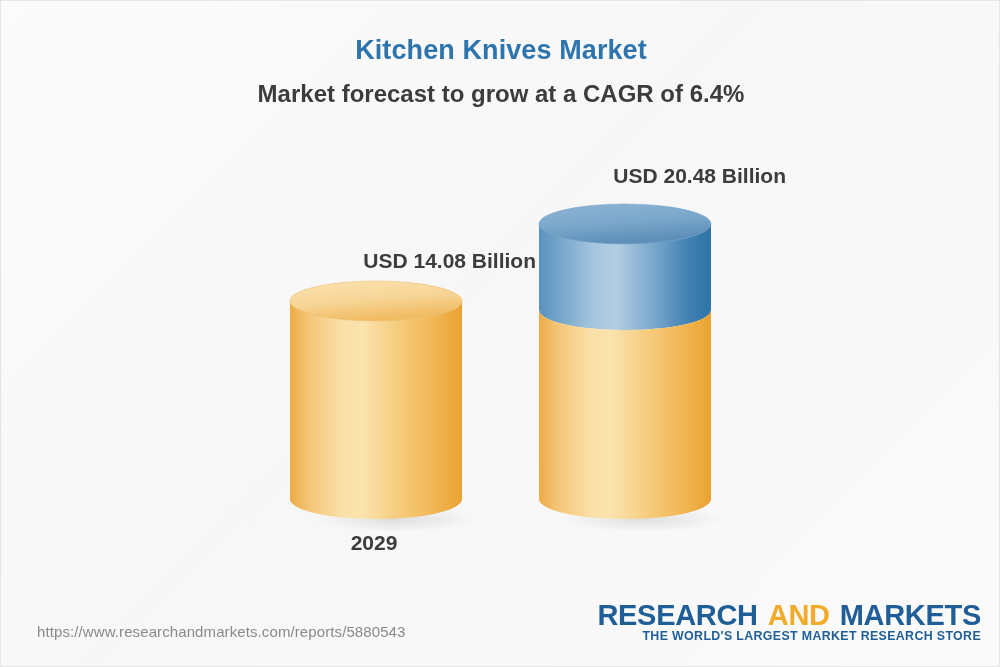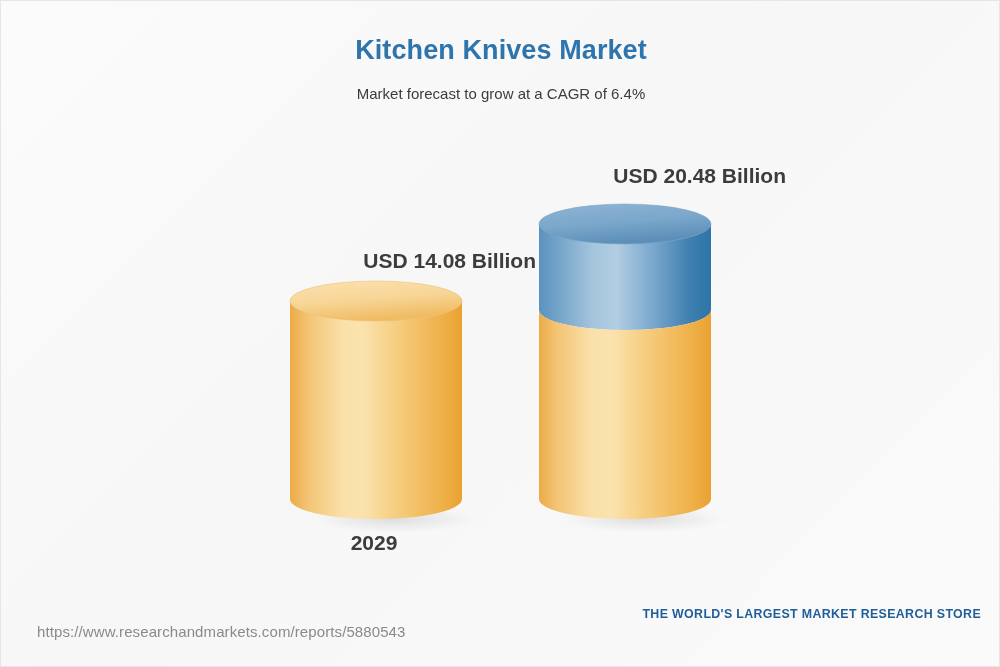--- a/index.html
+++ b/index.html
@@ -36,22 +36,22 @@
   .chart-title {
     margin: 0;
     font-size: 27px;
     font-weight: bold;
     color: #2e75ad;
     letter-spacing: 0.1px;
     line-height: 34px;
   }
   .chart-subtitle {
     margin: 14px 0 0 0;
-    font-size: 15px;
-    font-weight: normal;
+    font-size: 24px;
+    font-weight: bold;
     color: #3c3c3c;
     line-height: 26px;
   }
 
   
   .plot {
     position: absolute;
     left: 0;
     top: 0;
     width: 1000px;
@@ -104,21 +104,20 @@
   }
   .logo-main {
     font-size: 29px;
     font-weight: bold;
     letter-spacing: -0.3px;
     white-space: nowrap;
   }
   .logo-word-blue { color: #1f5e97; }
   .logo-word-gold { color: #f0ab2b; }
   .logo-tagline {
-    margin-top: 7px;
     font-size: 12.4px;
     font-weight: bold;
     color: #1f5e97;
     letter-spacing: 0.35px;
     white-space: nowrap;
   }
 </style>
 </head>
 <body>
 
@@ -219,16 +218,17 @@
                L 179,114
                A 86,20 0 0 1 7,114 Z" fill="url(#goldBody2)"></path>
     </svg>
 
 
   </div>
 
   <a class="footer-url" href="#" style="text-decoration:none;">https://www.researchandmarkets.com/reports/5880543</a>
 
   <div class="logo">
+    <div class="logo-main"><span class="logo-word-blue">RESEARCH</span><span class="logo-word-gold" style="margin-left:10px;">AND</span><span class="logo-word-blue" style="margin-left:10px;">MARKETS</span></div>
     <div class="logo-tagline">THE WORLD'S LARGEST MARKET RESEARCH STORE</div>
   </div>
 
 </div>
 
 </body></html>

